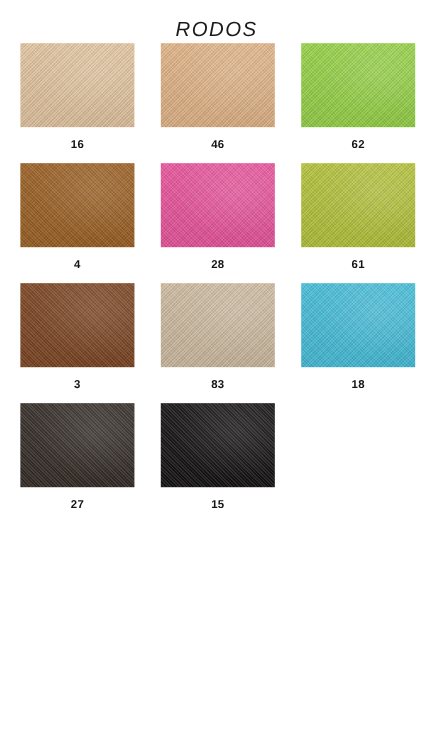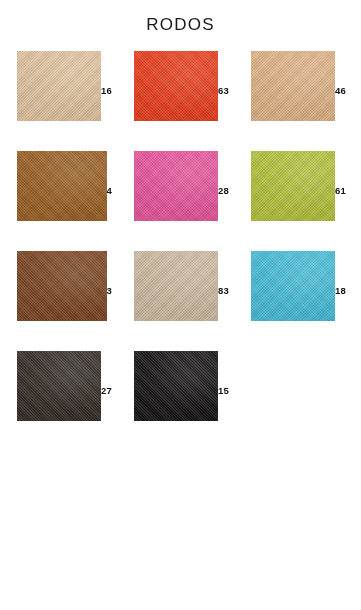--- a/index.html
+++ b/index.html
@@ -28,39 +28,40 @@
     text-align: center;
     font-size: 17px;
     font-weight: 400;
     letter-spacing: 1.2px;
     color: #1a1a1a;
     margin: 0;
     padding-top: 14px;
     height: 22px;
     line-height: 22px;
     font-family: "Liberation Sans", "DejaVu Sans", sans-serif;
+    font-style: italic;
   }
 
   .swatch-grid {
     margin: 0;
     padding: 0 17px;
     box-sizing: border-box;
     width: 361px;
     display: grid;
     grid-template-columns: repeat(3, 95px);
     column-gap: 22px;
     row-gap: 0px;
     justify-content: start;
   }
 
   .swatch-cell {
     width: 95px;
     height: 100px;
     display: flex;
-    flex-direction: row;
+    flex-direction: column;
     align-items: center;
     box-sizing: border-box;
   }
 
   .swatch-cell.is-empty {
     visibility: hidden;
   }
 
   .swatch-chip {
     width: 95px;
@@ -117,26 +118,26 @@
 <div class="card">
 
   <h1 class="card-title">RODOS</h1>
 
   <div class="swatch-grid">
       <div class="swatch-cell">
         <div class="swatch-chip" style="background-color: rgb(226, 196, 159);"></div>
         <div class="swatch-label">16</div>
       </div>
       <div class="swatch-cell">
-        <div class="swatch-chip" style="background-color: rgb(234, 60, 27);"></div>
-        <div class="swatch-label">63</div>
+        <div class="swatch-chip" style="background-color: rgb(224, 179, 134);"></div>
+        <div class="swatch-label">46</div>
       </div>
       <div class="swatch-cell">
-        <div class="swatch-chip" style="background-color: rgb(224, 179, 134);"></div>
-        <div class="swatch-label">46</div>
+        <div class="swatch-chip" style="background-color: rgb(149, 209, 70);"></div>
+        <div class="swatch-label">62</div>
       </div>
       <div class="swatch-cell">
         <div class="swatch-chip" style="background-color: rgb(154, 95, 34);"></div>
         <div class="swatch-label">4</div>
       </div>
       <div class="swatch-cell">
         <div class="swatch-chip" style="background-color: rgb(232, 83, 155);"></div>
         <div class="swatch-label">28</div>
       </div>
       <div class="swatch-cell">

